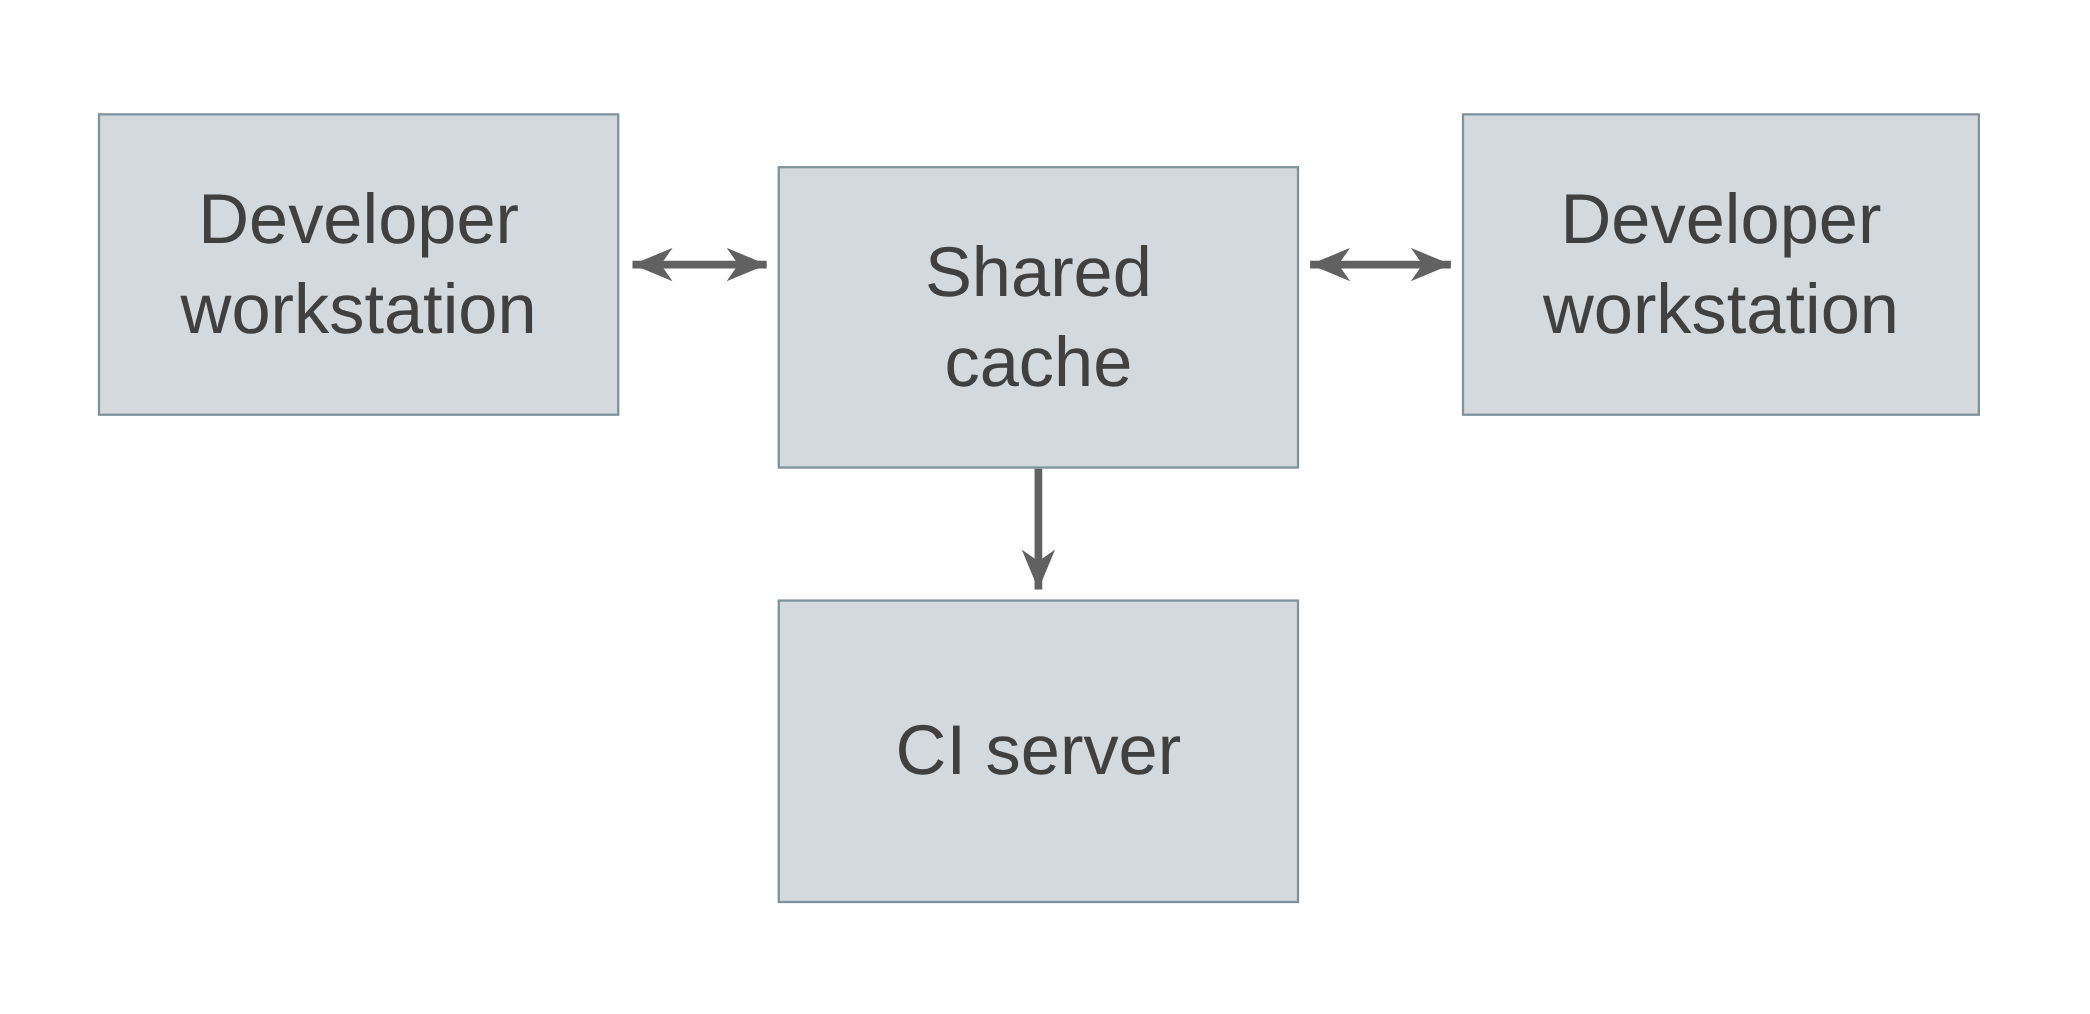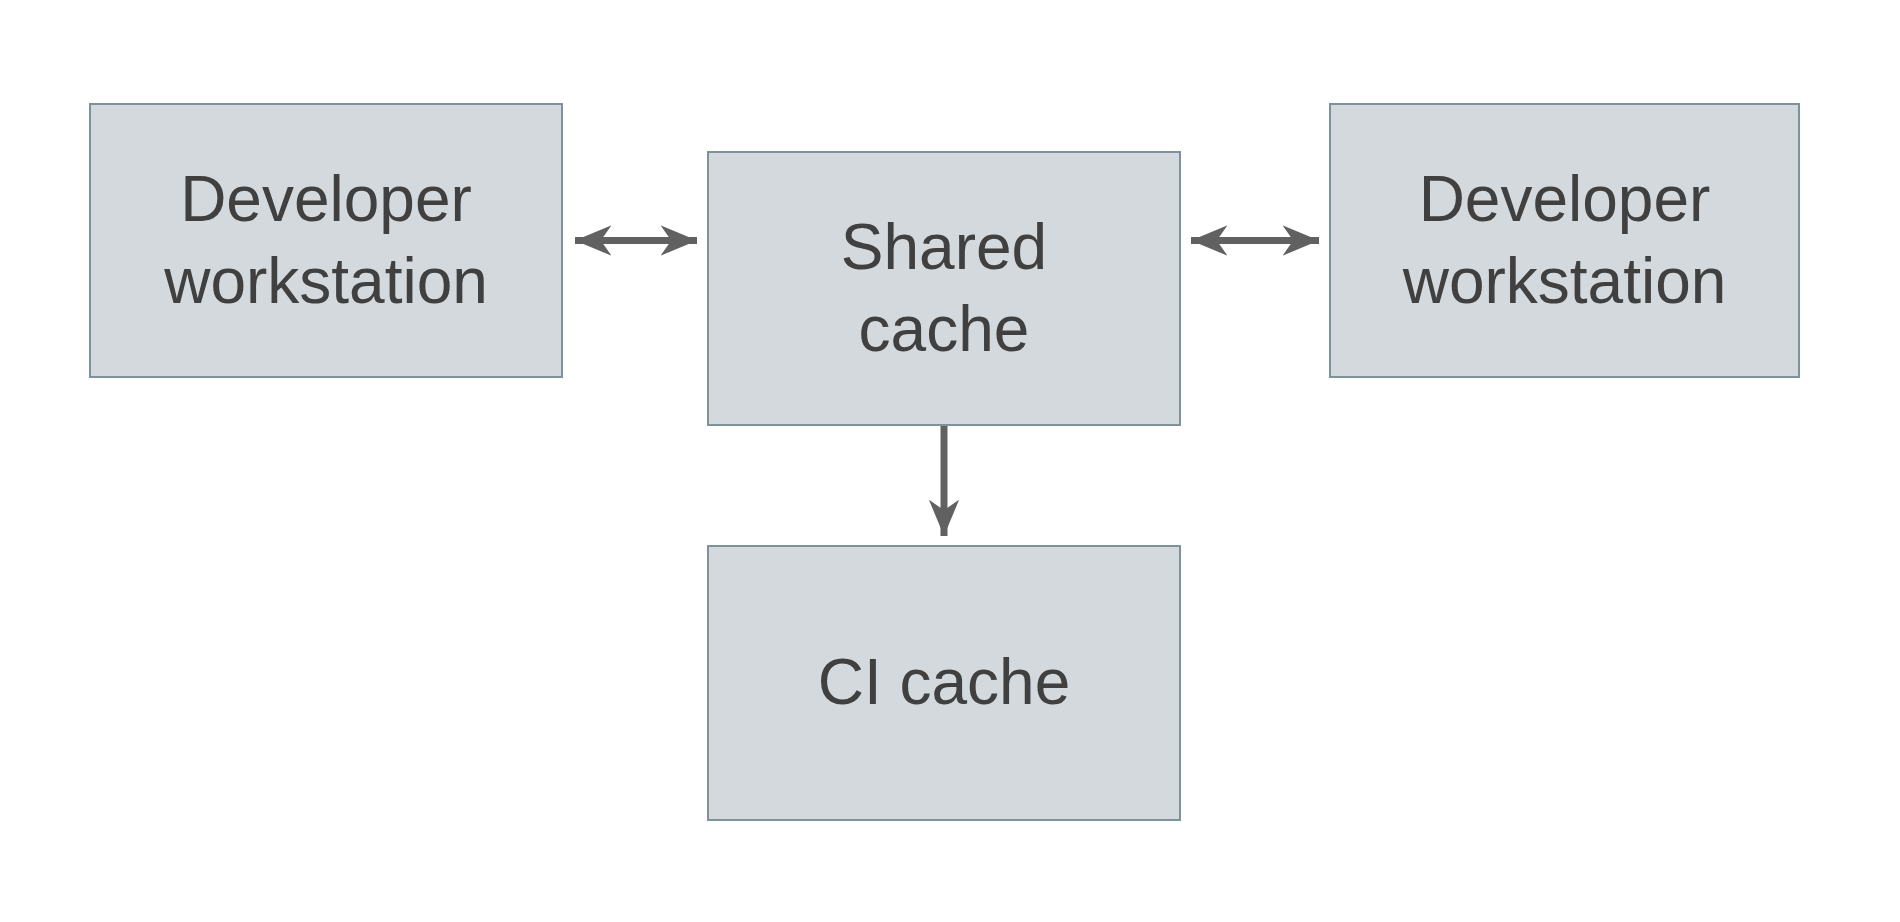--- a/index.html
+++ b/index.html
@@ -70,16 +70,16 @@
     <span class="label">Shared
 cache</span>
   </div>
 
   <div class="node node-dev-right">
     <span class="label">Developer
 workstation</span>
   </div>
 
   <div class="node node-ci">
-    <span class="label">CI cache</span>
+    <span class="label">CI server</span>
   </div>
 
 </div>
 
 </body></html>

